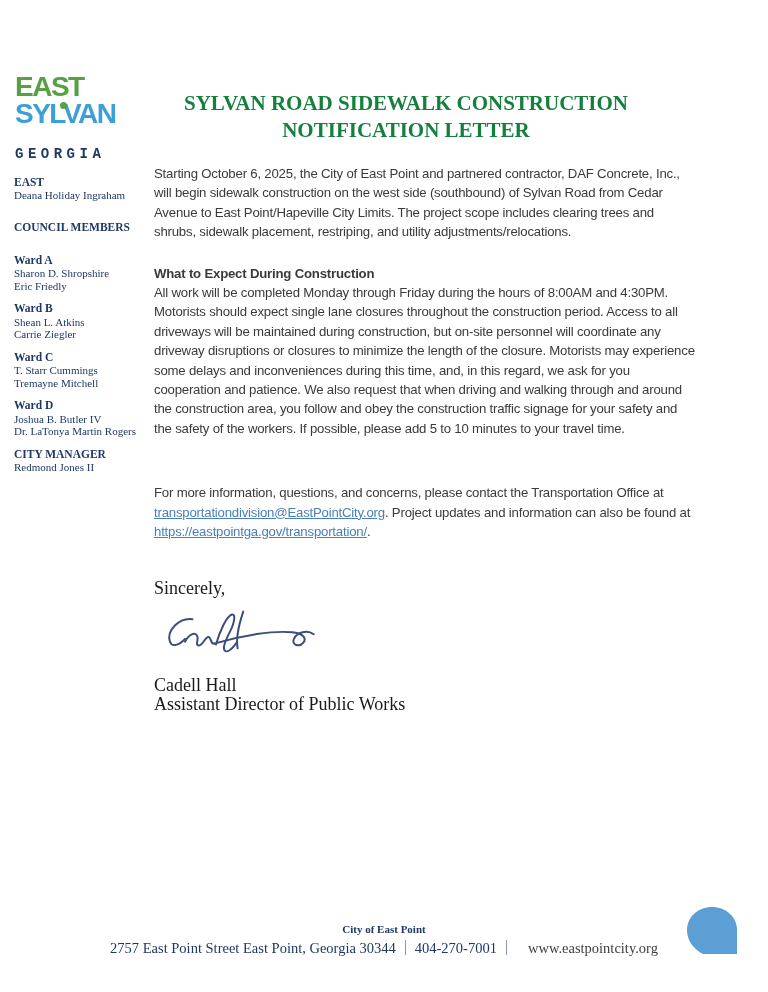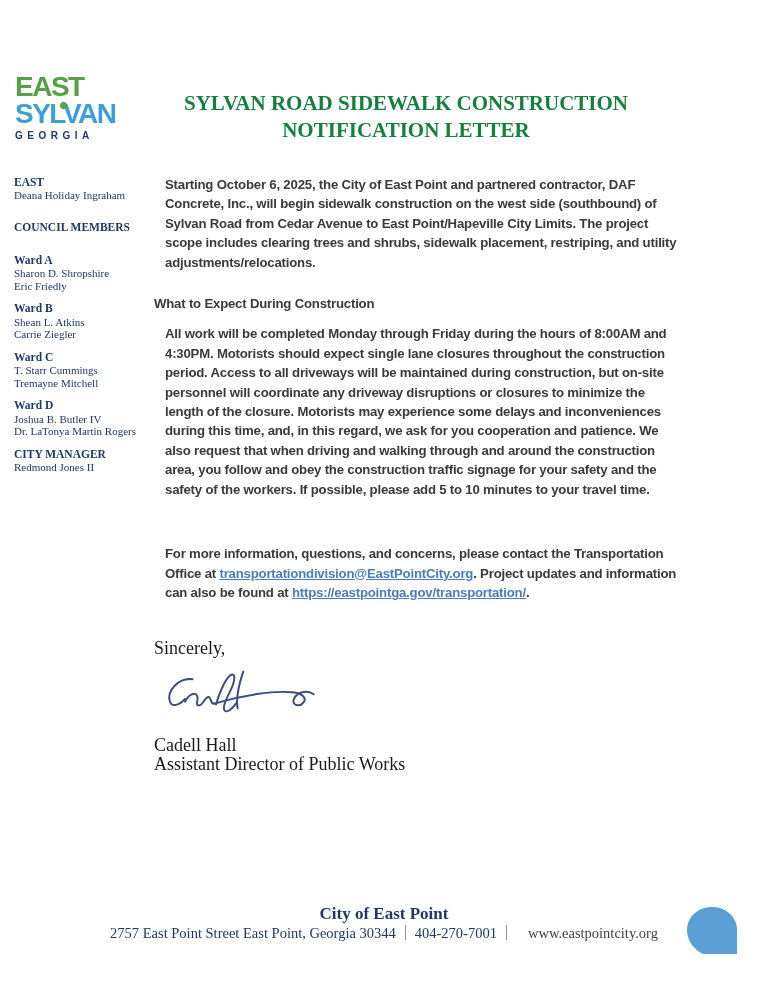--- a/index.html
+++ b/index.html
@@ -25,23 +25,23 @@
     font-family: "Liberation Sans", sans-serif;
     font-weight: 700; font-size: 28px; line-height: 27px;
     letter-spacing: -1.5px; color: #3E9FD6;
   }
   .logo-idot {
     position: absolute; left: 45px; top: 2px;
     width: 7px; height: 7px; border-radius: 50%;
     background: #57A045;
   }
   .logo-georgia {
-    margin-top: 3px;
-    font-family: Liberation Sans, sans-serif;
-    font-weight: 700; font-size: 10px; letter-spacing: 4.5px;
+    margin-top: 19px;
+    font-family: Liberation Mono, monospace;
+    font-weight: 700; font-size: 14px; letter-spacing: 4.5px;
     color: #1F3864;
   }
 
   
   .title {
     position: absolute; left: 130px; top: 90px; width: 552px;
     text-align: center;
     font-family: "Liberation Serif", serif;
     font-weight: 700; font-size: 21px; line-height: 27px;
     color: #15803d;
@@ -59,21 +59,21 @@
   .sb-ward { margin-bottom: 10px; }
   .sb-ward .sb-heading { margin-bottom: 1px; }
 
   
   .body-col {
     position: absolute; left: 154px; top: 164px; width: 541px;
     font-family: "Liberation Sans", sans-serif;
     font-size: 13.2px; line-height: 19.4px; letter-spacing: -0.2px;
     color: #3A3A3A;
   }
-  .para { margin: 11px; font-weight: bold; }
+  .para { margin: 0; }
   .section-heading { font-weight: 700; margin-top: 22px; }
   .contact-para { margin-top: 45px; }
   .link {
     color: #4A7EBA; text-decoration: underline; cursor: pointer;
   }
 
   .closing-block {
     margin-top: 37px;
     font-family: "Liberation Serif", serif;
     font-size: 18px; line-height: 19px; letter-spacing: 0;
@@ -82,21 +82,21 @@
   .signature { margin: 8px 0 2px 8px; }
   .signer { margin-top: 4px; }
 
   
   .footer {
     position: absolute; left: 0; top: 905px; width: 768px;
     text-align: center;
     font-family: "Liberation Serif", serif;
     color: #1F3864;
   }
-  .footer-org { font-weight: 700; font-size: 17px; line-height: 18px; }
+  .footer-org { font-weight: 700; font-size: 11px; line-height: 18px; margin-top: 15px; }
   .footer-line2 { font-size: 14.5px; line-height: 20px; }
   .footer-sep {
     display: inline-block; width: 1px; height: 15px;
     background: #8a97b0; margin: 0 9px; vertical-align: -2px;
   }
   .footer-url { color: #404040; cursor: pointer; text-decoration: none; margin-left: 12px; }
 
   .corner-mark {
     position: absolute; right: 30px; bottom: 29px;
     width: 51px; height: 48px;

